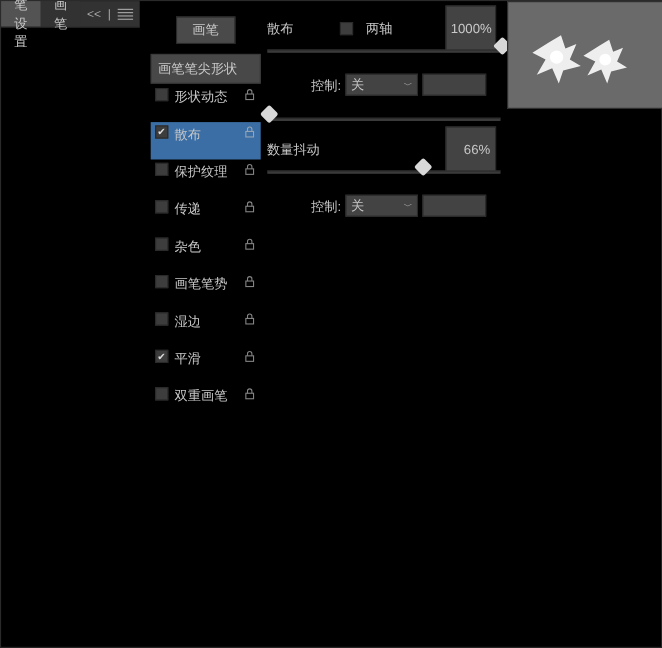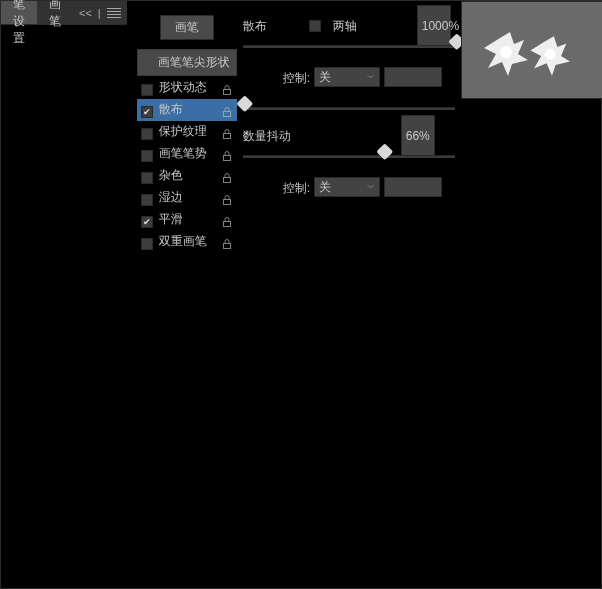--- a/index.html
+++ b/index.html
@@ -9,31 +9,31 @@
 .tab{padding:4px 12px;background:#323232;cursor:pointer;display:flex;align-items:center}
 .tab.active{background:#535353}
 .tab-spacer{flex:1}
 .tab-icons{display:flex;align-items:center;padding:0 6px;gap:6px}
 .coll{font-size:11px;color:#aaa}
 .menu-icon{width:14px;display:flex;flex-direction:column;gap:2px}
 .menu-icon span{height:1px;background:#aaa}
 .body{flex:1;display:flex;padding:8px 6px 0 10px;gap:6px}
 .side{width:100px;display:flex;flex-direction:column;gap:1px}
 .brush-btn{align-self:center;border:1px solid #2a2a2a;background:#4a4a4a;padding:3px 14px;margin:6px 0 8px;cursor:pointer}
-.shape-row{border:1px solid #3a3a3a;background:#484848;padding:4px 6px;text-align:right}
-.opt{display:flex;align-items:flex-end;gap:6px;padding:3px 4px;height:22px}
+.shape-row{border:1px solid #3a3a3a;background:#484848;padding:4px 6px;text-align:left}
+.opt{display:flex;align-items:flex-start;gap:6px;padding:3px 4px;height:34px}
 .opt.selected{background:#3a6ea5}
 .opt .cb{width:12px;height:12px;border:1px solid #2a2a2a;background:#3d3d3d;display:flex;align-items:center;justify-content:center;font-size:9px;color:#ddd}
 .opt .cb.checked::after{content:"✔";font-size:9px}
 .opt .lbl{flex:1}
 .opt .lock{width:12px;height:12px;opacity:.7}
 .main{flex:1;display:flex;flex-direction:column;padding-top:6px}
 .row{display:flex;align-items:center;gap:10px;height:22px;margin-bottom:2px}
 .row .name{width:56px}
-.row .val{width:34px;background:#434343;border:1px solid #2a2a2a;padding:13px 4px;text-align:right}
+.row .val{width:46px;background:#434343;border:1px solid #2a2a2a;padding:13px 4px;text-align:right}
 .slider{position:relative;height:14px;margin:0 0 10px 0;width:212px}
 .slider .track{position:absolute;top:6px;left:0;right:0;height:3px;background:#3a3a3a;border-top:1px solid #2a2a2a}
 .slider .thumb{position:absolute;top:1px;width:12px;height:12px;background:#d8d8d8;border-radius:2px;transform:rotate(45deg) translateX(-50%)}
 .ctrl-row{display:flex;align-items:flex-end;gap:4px;margin:4px 0 14px 40px}
 .select{display:flex;align-items:center;background:#434343;border:1px solid #2a2a2a;width:66px;height:20px;padding:0 4px;justify-content:space-between}
 .select .arr{font-size:8px;color:#aaa}
 .numbox{width:58px;height:20px;background:#434343;border:1px solid #2a2a2a}
 .cb2{width:12px;height:12px;border:1px solid #2a2a2a;background:#3d3d3d;margin-right:2px}
 .preview-wrap{padding:0 0 6px 0;display:flex;justify-content:center}
 .preview{width:330px;height:98px;background:#6a6a6a;border:1px solid #2a2a2a;position:relative;overflow:hidden}
@@ -90,29 +90,37 @@
           <div class="opt">
             <span class="cb"></span>
             <span class="lbl">保护纹理</span>
             <svg class="lock" viewBox="0 0 12 12">
               <rect x="2.5" y="5.5" width="7" height="5" fill="none" stroke="#bbb"></rect>
               <path d="M4 5.5 V3.5 a2 2 0 0 1 4 0 V5.5" fill="none" stroke="#bbb"></path>
             </svg>
           </div>
           <div class="opt">
             <span class="cb"></span>
+            <span class="lbl">传递</span>
+            <svg class="lock" viewBox="0 0 12 12">
+              <rect x="2.5" y="5.5" width="7" height="5" fill="none" stroke="#bbb"></rect>
+              <path d="M4 5.5 V3.5 a2 2 0 0 1 4 0 V5.5" fill="none" stroke="#bbb"></path>
+            </svg>
+          </div>
+          <div class="opt">
+            <span class="cb"></span>
+            <span class="lbl">杂色</span>
+            <svg class="lock" viewBox="0 0 12 12">
+              <rect x="2.5" y="5.5" width="7" height="5" fill="none" stroke="#bbb"></rect>
+              <path d="M4 5.5 V3.5 a2 2 0 0 1 4 0 V5.5" fill="none" stroke="#bbb"></path>
+            </svg>
+          </div>
+          <div class="opt">
+            <span class="cb"></span>
             <span class="lbl">画笔笔势</span>
-            <svg class="lock" viewBox="0 0 12 12">
-              <rect x="2.5" y="5.5" width="7" height="5" fill="none" stroke="#bbb"></rect>
-              <path d="M4 5.5 V3.5 a2 2 0 0 1 4 0 V5.5" fill="none" stroke="#bbb"></path>
-            </svg>
-          </div>
-          <div class="opt">
-            <span class="cb"></span>
-            <span class="lbl">杂色</span>
             <svg class="lock" viewBox="0 0 12 12">
               <rect x="2.5" y="5.5" width="7" height="5" fill="none" stroke="#bbb"></rect>
               <path d="M4 5.5 V3.5 a2 2 0 0 1 4 0 V5.5" fill="none" stroke="#bbb"></path>
             </svg>
           </div>
           <div class="opt">
             <span class="cb"></span>
             <span class="lbl">湿边</span>
             <svg class="lock" viewBox="0 0 12 12">
               <rect x="2.5" y="5.5" width="7" height="5" fill="none" stroke="#bbb"></rect>
@@ -160,21 +168,21 @@
       </div>
 
       <div class="slider">
         <div class="track"></div>
           <div class="thumb" style="left:0%"></div>
       </div>
 
       <div class="row">
         <span class="name">数量抖动</span>
         <div style="flex:1"></div>
-        <span class="val" style="margin-right:20px">66%</span>
+        <span class="val" style="margin-right:4px">66%</span>
       </div>
       <div class="slider">
         <div class="track"></div>
           <div class="thumb" style="left:66%"></div>
       </div>
       <div class="ctrl-row">
         <span>控制:</span>
         <div class="select">
           <span>关</span>
           <span class="arr">﹀</span>

